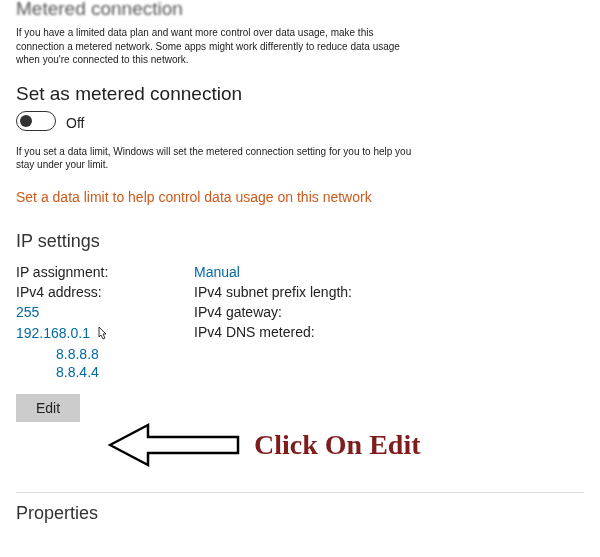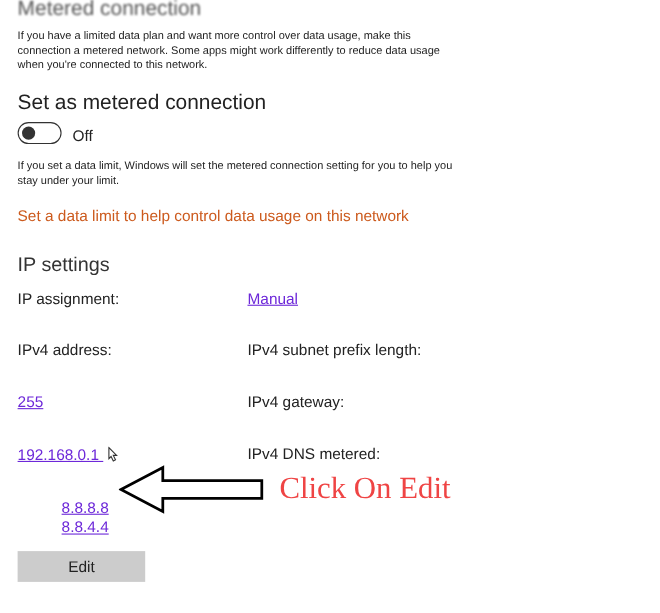--- a/index.html
+++ b/index.html
@@ -73,37 +73,35 @@
       margin-bottom: 26px;
       display: inline-block;
     }
     .kv-grid {
       display: grid;
       grid-template-columns: 178px auto;
       row-gap: 4px;
       font-size: 14px;
       color: #222;
       margin-bottom: 12px;
-      gap: 31px;
     }
     .kv-grid .key {
       color: #222;
     }
     .kv-grid .val {
-      color: #6d28d9;
-      text-decoration: underline;
+      color: #0369a1;
     }
     .dns-multi {
       line-height: 1.35;
       margin-left: 40px;
     }
     .edit-btn {
       background: #cccccc;
       border: none;
-      padding: 6px 46px;
+      padding: 6px 20px;
       font-size: 14px;
       color: #222;
       cursor: pointer;
       margin-bottom: 24px;
     }
     .cursor-icon {
       position: relative;
       top: 2px;
       margin-left: 4px;
     }
@@ -114,23 +112,23 @@
       display: flex;
       align-items: center;
       gap: 6px;
     }
     .arrow-svg {
       width: 140px;
       height: 50px;
     }
     .arrow-text {
       font-family: "Times New Roman", Times, serif;
-      font-weight: normal;
+      font-weight: bold;
       font-size: 28px;
-      color: #ef4444;
+      color: #7f1d1d;
       white-space: nowrap;
     }
     .divider {
       height: 1px;
       background: #ddd;
       margin: 0 0 10px 0;
     }
     .props-title {
       font-size: 18px;
       color: #333;

